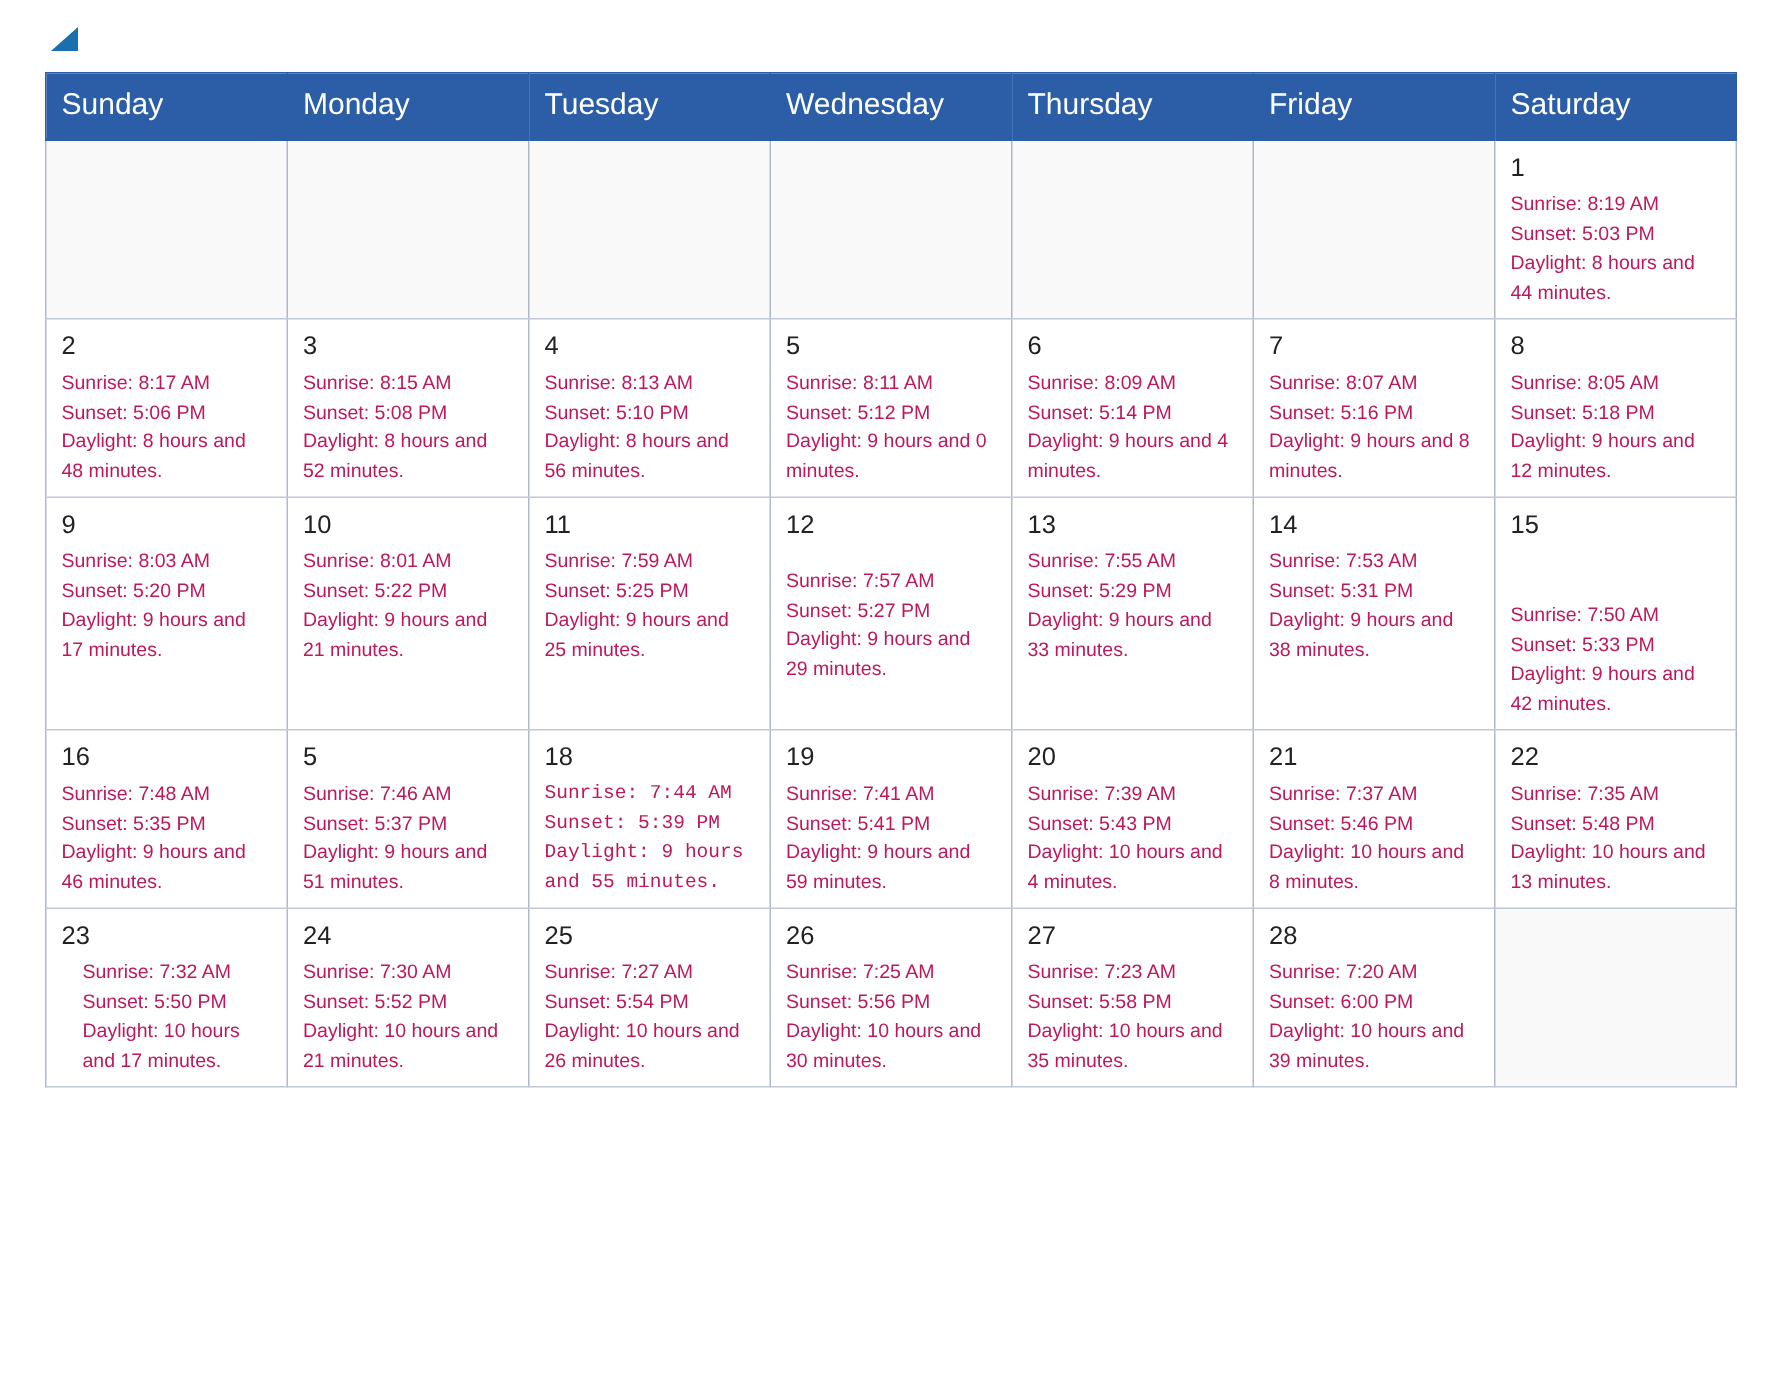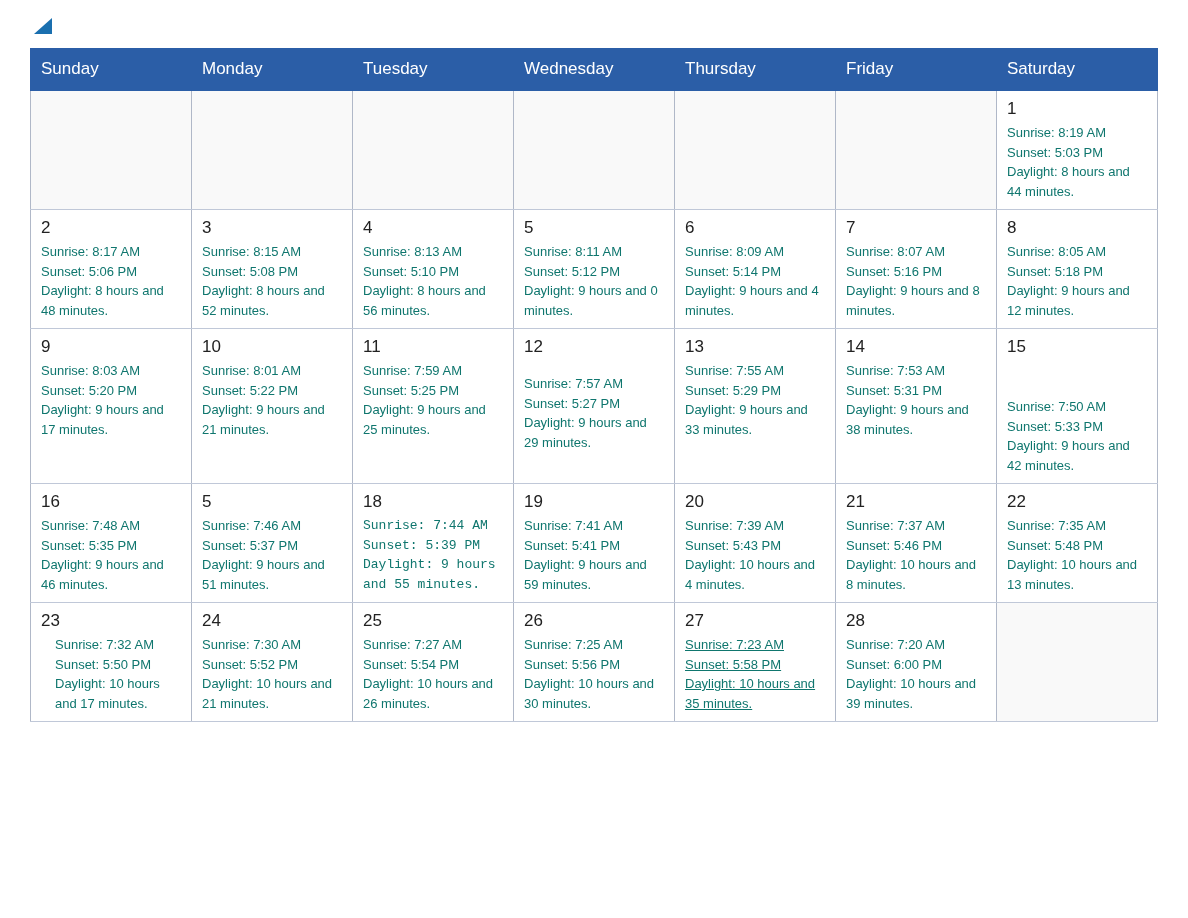--- a/index.html
+++ b/index.html
@@ -51,21 +51,21 @@
       margin-top: 4px;
     }
     .calendar {
       width: 100%;
       border-collapse: collapse;
       margin-top: 10px;
     }
     .calendar th {
       background-color: #2b5ea7;
       color: #fff;
-      font-size: 17px;
+      font-size: 20px;
       font-weight: normal;
       padding: 10px 10px;
       text-align: left;
       border: 1px solid #2b5ea7;
     }
     .calendar td {
       vertical-align: top;
       padding: 8px 10px;
       border: 1px solid #b0b8c8;
       width: calc(100% / 7);
@@ -78,21 +78,21 @@
     }
     .day-num {
       font-size: 17px;
       font-weight: normal;
       display: block;
       margin-bottom: 4px;
       color: #222;
     }
     .day-info {
       font-size: 13px;
-      color: #0f766e;
+      color: #be185d;
       line-height: 1.5;
     }
     .empty-cell {
       background: #f9f9f9;
     }
     .calendar tbody tr td {
       border-bottom: 1px solid #c0c8d8;
     }
   </style>
 </head>
@@ -293,21 +293,21 @@
 Daylight: 10 hours and 26 minutes.</div>
         </td>
         <td>
           <span class="day-num">26</span>
           <div class="day-info" style="white-space: pre-line;">Sunrise: 7:25 AM
 Sunset: 5:56 PM
 Daylight: 10 hours and 30 minutes.</div>
         </td>
         <td>
           <span class="day-num">27</span>
-          <div class="day-info" style="white-space: pre-line; text-decoration: underline;">Sunrise: 7:23 AM
+          <div class="day-info" style="white-space: pre-line;">Sunrise: 7:23 AM
 Sunset: 5:58 PM
 Daylight: 10 hours and 35 minutes.</div>
         </td>
         <td>
           <span class="day-num">28</span>
           <div class="day-info" style="white-space: pre-line;">Sunrise: 7:20 AM
 Sunset: 6:00 PM
 Daylight: 10 hours and 39 minutes.</div>
         </td>
         <td class="empty-cell"></td>

